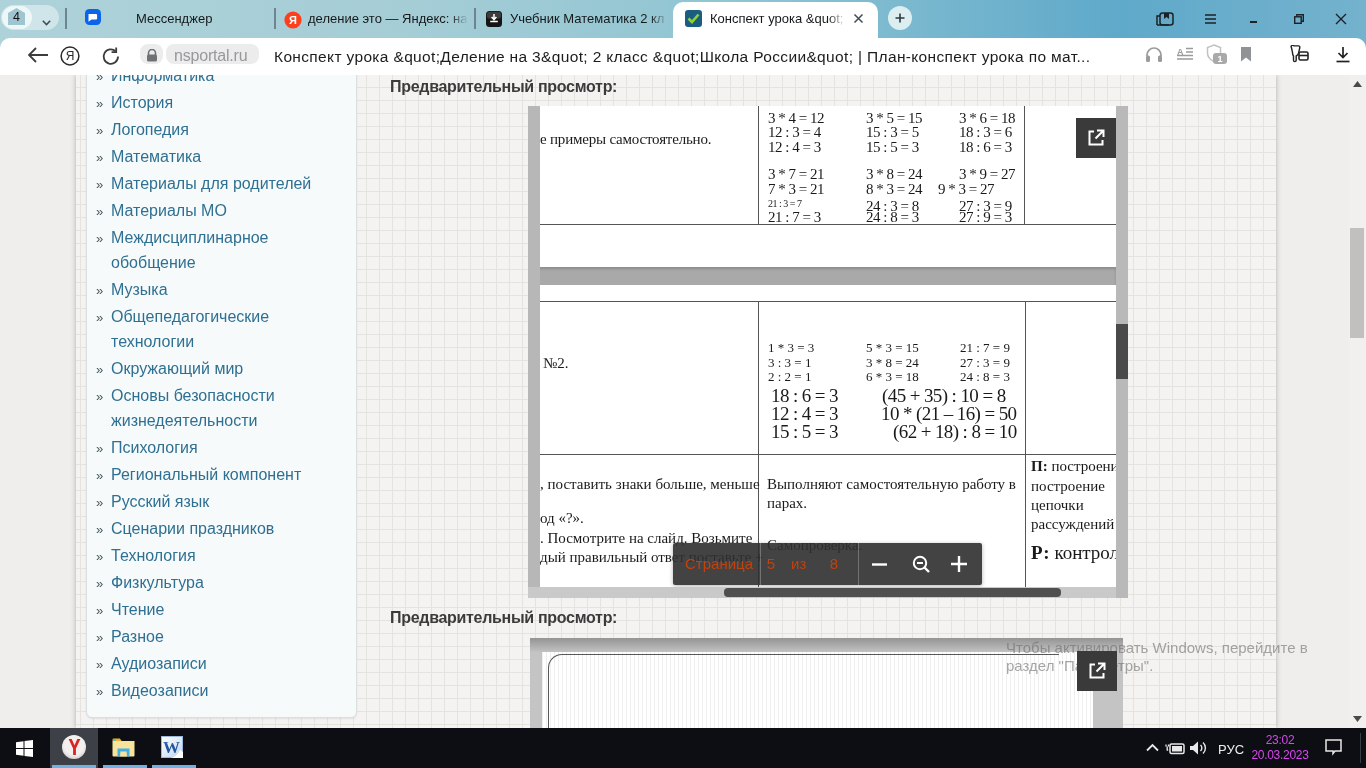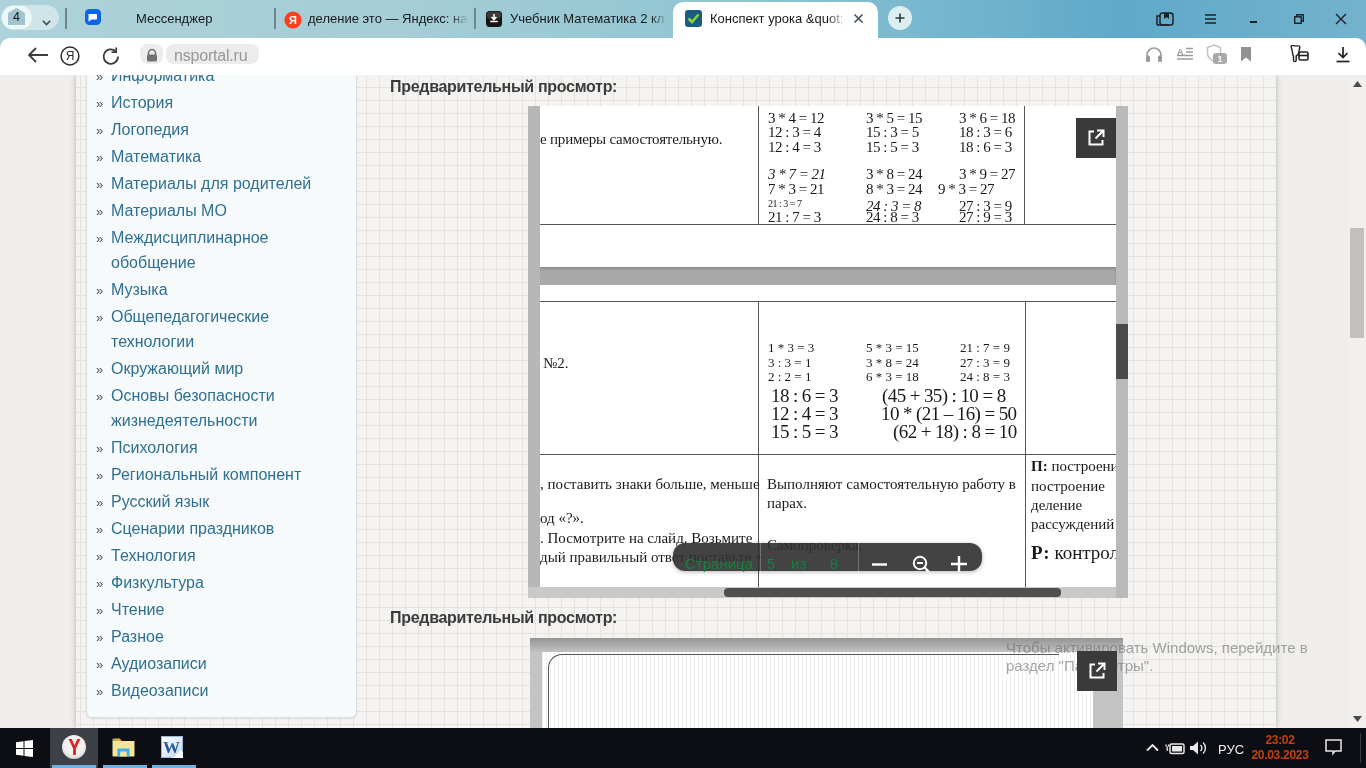--- a/index.html
+++ b/index.html
@@ -49,22 +49,22 @@
   #prev1 .lstrip { position:absolute; left:0; top:0; width:12px; height:492px; background:#b7b7b7; }
   #prev1 .vsb { position:absolute; right:0; top:0; width:12px; height:492px; background:#b9b9b9; }
   #prev1 .vsb .thumb { position:absolute; left:0; top:218px; width:12px; height:55px; background:#4a4a4a; }
   #prev1 .pagegap { position:absolute; left:0; top:161px; width:588px; height:18px; background:#a9a9a9;
       box-shadow:inset 0 2px 3px rgba(0,0,0,0.18); }
   .doc { font-family:"Liberation Serif", serif; color:#1a1a1a; white-space:nowrap; line-height:1.0; }
   .vline { position:absolute; width:1px; background:#555; }
   .hline { position:absolute; height:1px; background:#555; }
 
   
-  #pdfbar { left:673px; top:468px; width:309px; height:28px; background:rgba(47,47,47,0.9); border-radius:12px;
-     box-shadow:0 1px 4px rgba(0,0,0,0.3); color:#15803d; }
+  #pdfbar { left:673px; top:468px; width:309px; height:42px; background:rgba(47,47,47,0.9); border-radius:2px;
+     box-shadow:0 1px 4px rgba(0,0,0,0.3); color:#c2410c; }
   #pdfbar .vsep { position:absolute; top:0; width:1px; height:42px; background:rgba(255,255,255,0.25); }
 
   #hsb-track { left:528px; top:512px; width:588px; height:11px; background:#c9c9c9; }
   #hsb-thumb { left:196px; top:1px; width:337px; height:9px; background:#4f4f4f; border-radius:4px; }
 
   
   #prev2 { left:530px; top:563px; width:593px; height:90px; background:#c4c4c4; }
   #prev2 .band { position:absolute; left:0; top:0; width:593px; height:14px;
       background:linear-gradient(#949494, #c2c2c2); }
   #prev2 .page { position:absolute; left:12px; top:14px; width:551px; height:76px; background:#fff;
@@ -80,21 +80,21 @@
   #wm .l2 { font-size:15px; margin-top:5.6px; line-height:18px; }
 
   
   #scrollcol { left:1349px; top:75px; width:17px; height:653px; background:#f1f0ee; }
 
   
   #taskbar { left:0; top:728px; width:1366px; height:40px; background:#0c0e13; }
   #ya-cell { position:absolute; left:50px; top:0; width:48px; height:40px; background:#3d4147; }
   .underline { position:absolute; top:37px; height:3px; background:#6cb2e5; }
   #tray { color:#e8e8e8; }
-  .clock { position:absolute; left:1248px; width:64px; text-align:center; font-size:12px; letter-spacing:-0.3px; color:#c2410c;font-weight:bold; }
+  .clock { position:absolute; left:1248px; width:64px; text-align:center; font-size:12px; letter-spacing:-0.3px; color:#d946ef; }
 </style>
 </head>
 <body>
 <div id="root">
 
 <div id="tabbar" class="abs">
   <div id="tabcounter" class="abs">
     <span class="num"></span>
         <span class="pent"></span>
         <span class="pnum">4</span>
@@ -171,20 +171,21 @@
   </svg>
   <div class="pill abs" style="left:140px;width:23px">
     <svg class="abs" style="left:6px;top:5px" width="12" height="13" viewBox="0 0 12 13">
       <path d="M2.5 6 V4 a3.5 3.5 0 0 1 7 0 V6" fill="none" stroke="#6f7274" stroke-width="1.6"></path>
       <rect x="1" y="5.5" width="10" height="7" rx="1.5" fill="#6f7274"></rect>
     </svg>
   </div>
   <div class="pill abs" style="left:166px;width:93px">
         <div id="domain">nsportal.ru</div>
       </div>
+  <div id="pagetitle" class="abs">Конспект урока &amp;quot;Деление на 3&amp;quot; 2 класс &amp;quot;Школа России&amp;quot; | План-конспект урока по мат...</div>
 
   <svg class="abs" style="left:1145px;top:46px;margin-top:-38px" width="18" height="17" viewBox="0 0 18 17">
     <path d="M2 10 V9 a7 7 0 0 1 14 0 v1" fill="none" stroke="#9b9b9b" stroke-width="1.7"></path>
     <rect x="1" y="9.5" width="4" height="6.5" rx="1.5" fill="#9b9b9b"></rect>
     <rect x="13" y="9.5" width="4" height="6.5" rx="1.5" fill="#9b9b9b"></rect>
   </svg>
   <svg class="abs" style="left:1177px;top:47px;margin-top:-38px" width="16" height="15" viewBox="0 0 16 15">
     <text x="0" y="8" font-size="9" font-weight="bold" fill="#9b9b9b" font-family="Liberation Sans">A</text>
     <path d="M9 1.5 h7 M9 5 h7 M0 8.5 h16 M0 12 h16" stroke="#9b9b9b" stroke-width="1.4"></path>
   </svg>
@@ -234,43 +235,43 @@
           <li style="top: 556px;">Разное</li>
           <li style="top: 583px;">Аудиозаписи</li>
           <li style="top: 610px;">Видеозаписи</li>
         </ul>
   </div>
 
   <div class="h3prev abs" style="left:390px;top:3px">Предварительный просмотр:</div>
 
   <div id="prev1" class="abs">
 
-    <div class="doc abs" style="left:12px;top:26px;font-size:15px;letter-spacing:-0.2px">е примеры самостоятельную.</div>
+    <div class="doc abs" style="left:12px;top:26px;font-size:15px;letter-spacing:-0.2px">е примеры самостоятельно.</div>
     <div class="vline" style="left:230px;top:0;height:118px"></div>
     <div class="vline" style="left:496px;top:0;height:118px"></div>
     <div class="hline" style="left:12px;top:118px;width:576px"></div>
 
     <div id="m4">
           <div class="doc abs" style="left: 240px; top: 4.8px; font-size: 15px; letter-spacing: -0.5px;">3 * 4 = 12</div>
           <div class="doc abs" style="left: 338px; top: 4.8px; font-size: 15px; letter-spacing: -0.5px;">3 * 5 = 15</div>
           <div class="doc abs" style="left: 431px; top: 4.8px; font-size: 15px; letter-spacing: -0.5px;">3 * 6 = 18</div>
           <div class="doc abs" style="left: 240px; top: 19.3px; font-size: 15px; letter-spacing: -0.5px;">12 : 3 = 4</div>
           <div class="doc abs" style="left: 338px; top: 19.3px; font-size: 15px; letter-spacing: -0.5px;">15 : 3 = 5</div>
           <div class="doc abs" style="left: 431px; top: 19.3px; font-size: 15px; letter-spacing: -0.5px;">18 : 3 = 6</div>
           <div class="doc abs" style="left: 240px; top: 33.8px; font-size: 15px; letter-spacing: -0.5px;">12 : 4 = 3</div>
           <div class="doc abs" style="left: 338px; top: 33.8px; font-size: 15px; letter-spacing: -0.5px;">15 : 5 = 3</div>
           <div class="doc abs" style="left: 431px; top: 33.8px; font-size: 15px; letter-spacing: -0.5px;">18 : 6 = 3</div>
-          <div class="doc abs" style="left: 240px; top: 61.3px; font-size: 15px; letter-spacing: -0.5px; font-style: italic;">3 * 7 = 21</div>
+          <div class="doc abs" style="left: 240px; top: 61.3px; font-size: 15px; letter-spacing: -0.5px;">3 * 7 = 21</div>
           <div class="doc abs" style="left: 338px; top: 61.3px; font-size: 15px; letter-spacing: -0.5px;">3 * 8 = 24</div>
           <div class="doc abs" style="left: 431px; top: 61.3px; font-size: 15px; letter-spacing: -0.5px;">3 * 9 = 27</div>
           <div class="doc abs" style="left: 240px; top: 76.3px; font-size: 15px; letter-spacing: -0.5px;">7 * 3 = 21</div>
           <div class="doc abs" style="left: 338px; top: 76.3px; font-size: 15px; letter-spacing: -0.5px;">8 * 3 = 24</div>
           <div class="doc abs" style="left: 410px; top: 76.3px; font-size: 15px; letter-spacing: -0.5px;">9 * 3 = 27</div>
           <div class="doc abs" style="left: 240px; top: 93.3px; font-size: 10px; letter-spacing: -0.5px;">21 : 3 = 7</div>
-          <div class="doc abs" style="left: 338px; top: 93.3px; font-size: 15px; letter-spacing: -0.5px; font-style: italic;">24 : 3 = 8</div>
+          <div class="doc abs" style="left: 338px; top: 93.3px; font-size: 15px; letter-spacing: -0.5px;">24 : 3 = 8</div>
           <div class="doc abs" style="left: 431px; top: 93.3px; font-size: 15px; letter-spacing: -0.5px;">27 : 3 = 9</div>
           <div class="doc abs" style="left: 240px; top: 103.8px; font-size: 15px; letter-spacing: -0.5px;">21 : 7 = 3</div>
           <div class="doc abs" style="left: 338px; top: 103.8px; font-size: 15px; letter-spacing: -0.5px;">24 : 8 = 3</div>
           <div class="doc abs" style="left: 431px; top: 103.8px; font-size: 15px; letter-spacing: -0.5px;">27 : 9 = 3</div>
         </div>
     <div class="pagegap"></div>
 
     <div class="hline" style="left:12px;top:195px;width:576px"></div>
     <div class="vline" style="left:230px;top:195px;height:297px"></div>
     <div class="vline" style="left:497px;top:195px;height:297px"></div>
@@ -296,21 +297,21 @@
     <div id="t5">
           <div class="doc abs" style="left: 12px; top: 371px; font-size: 15px;">, поставить знаки больше, меньше</div>
           <div class="doc abs" style="left: 12px; top: 404.5px; font-size: 15px;">од «?».</div>
           <div class="doc abs" style="left: 12px; top: 425px; font-size: 15px;">. Посмотрите на слайд. Возьмите</div>
           <div class="doc abs" style="left: 12px; top: 444px; font-size: 15px;">дый правильный ответ поставьте +</div>
           <div class="doc abs" style="left: 239px; top: 371px; font-size: 15px;">Выполняют самостоятельную работу в</div>
           <div class="doc abs" style="left: 239px; top: 390px; font-size: 15px;">парах.</div>
           <div class="doc abs" style="left: 239px; top: 432px; font-size: 15px;">Самопроверка.</div>
           <div class="doc abs" style="left: 503px; top: 353px; font-size: 15px;"><b>П:</b> построение</div>
           <div class="doc abs" style="left: 503px; top: 372.5px; font-size: 15px;">построение</div>
-          <div class="doc abs" style="left: 503px; top: 392px; font-size: 15px;">деление</div>
+          <div class="doc abs" style="left: 503px; top: 392px; font-size: 15px;">цепочки</div>
           <div class="doc abs" style="left: 503px; top: 410.5px; font-size: 15px;">рассуждений</div>
           <div class="doc abs" style="left: 503px; top: 428.5px; font-size: 19px; margin-top: 8px;"><b>Р:</b> контроль</div>
         </div>
     <div class="lstrip"></div>
     <div class="vsb">
           <div class="thumb"></div>
         </div>
   </div>
 
   <div id="pdfbar" class="abs">

